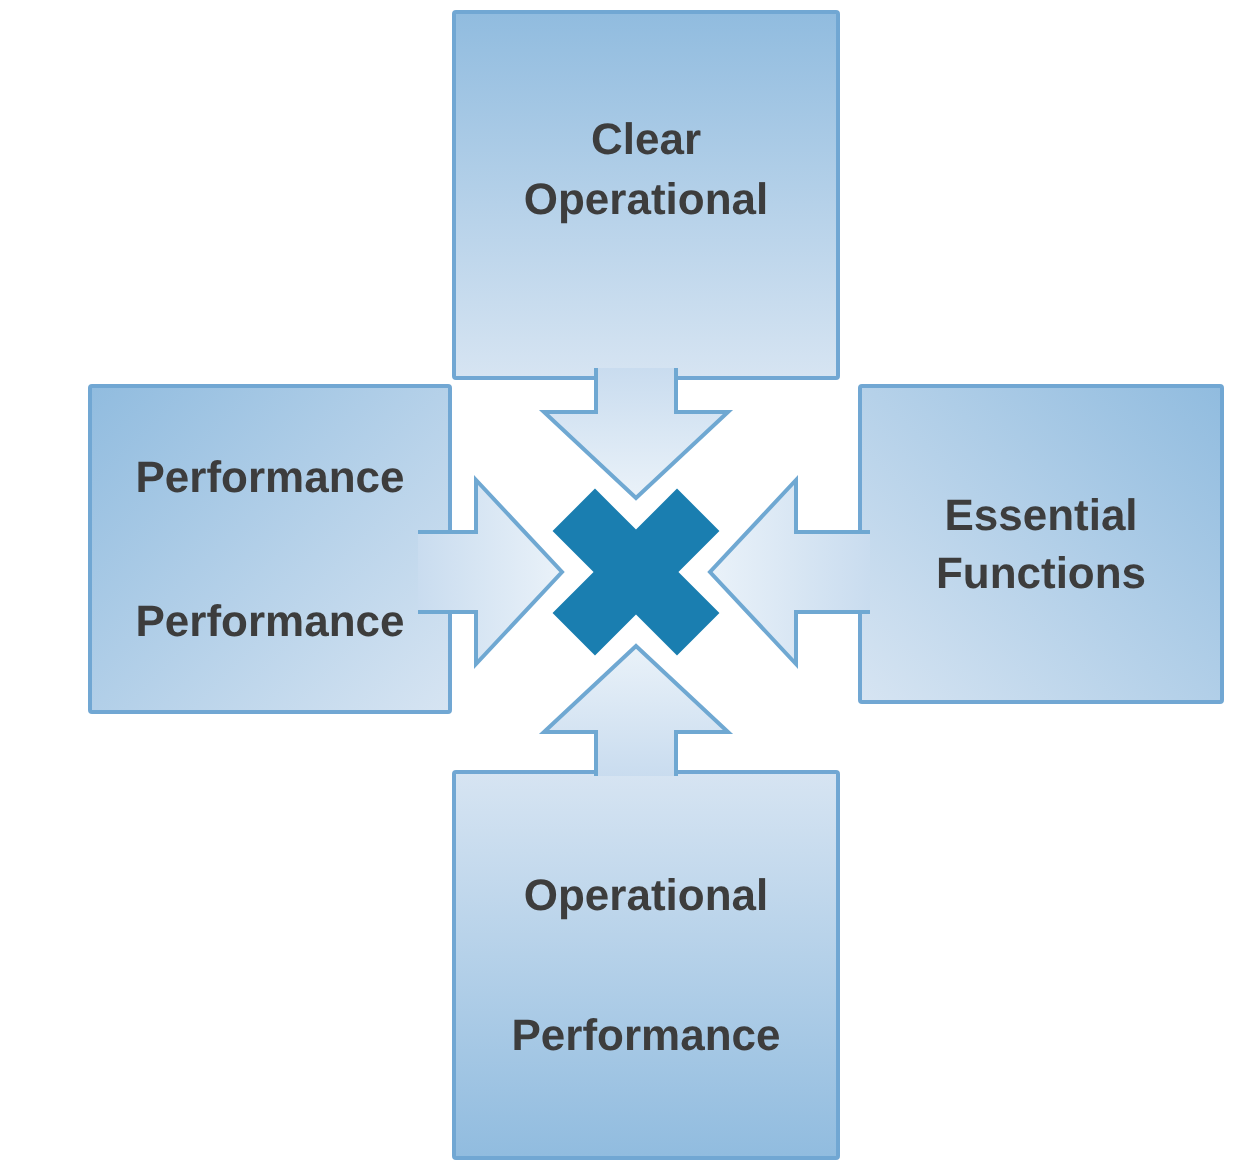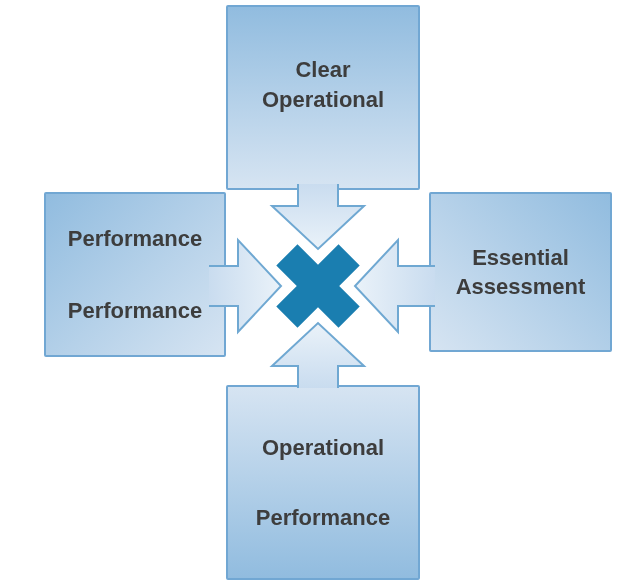--- a/index.html
+++ b/index.html
@@ -82,21 +82,21 @@
     <span>Operational</span>
   </div>
 
   <div class="box box-left">
     <span>Performance</span>
     <span>Performance</span>
   </div>
 
   <div class="box box-right">
     <span>Essential</span>
-    <span>Assessment</span>
+    <span>Functions</span>
   </div>
 
   <div class="box box-bottom">
     <span>Operational</span>
     <span>Performance</span>
   </div>
 
   <svg class="overlay" viewBox="0 0 620 585">
     <defs>
       <linearGradient id="gradDown" gradientUnits="userSpaceOnUse" x1="318" y1="184" x2="318" y2="249">

